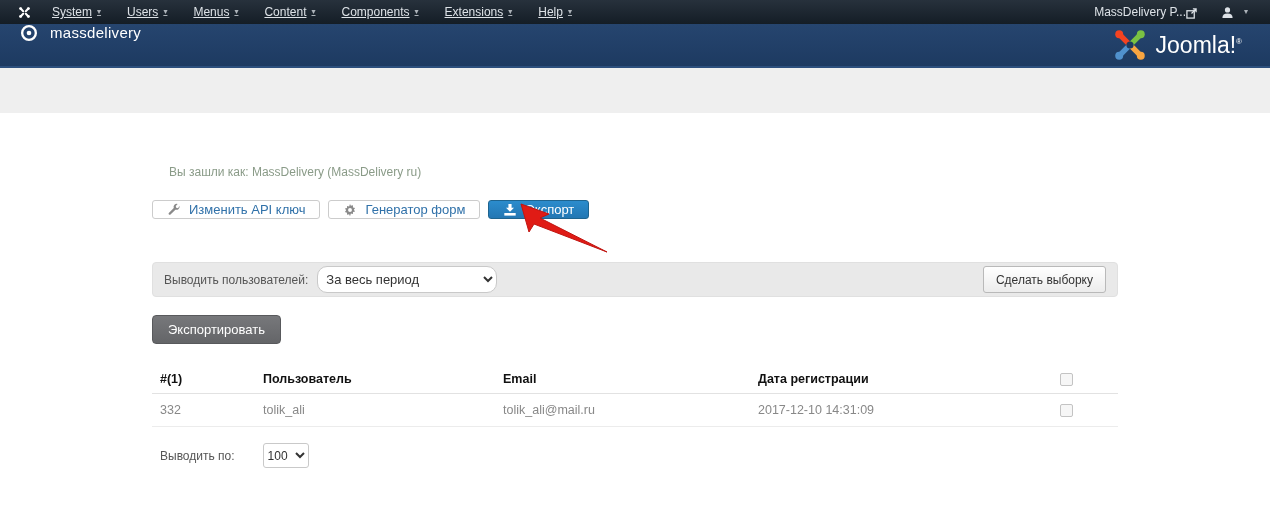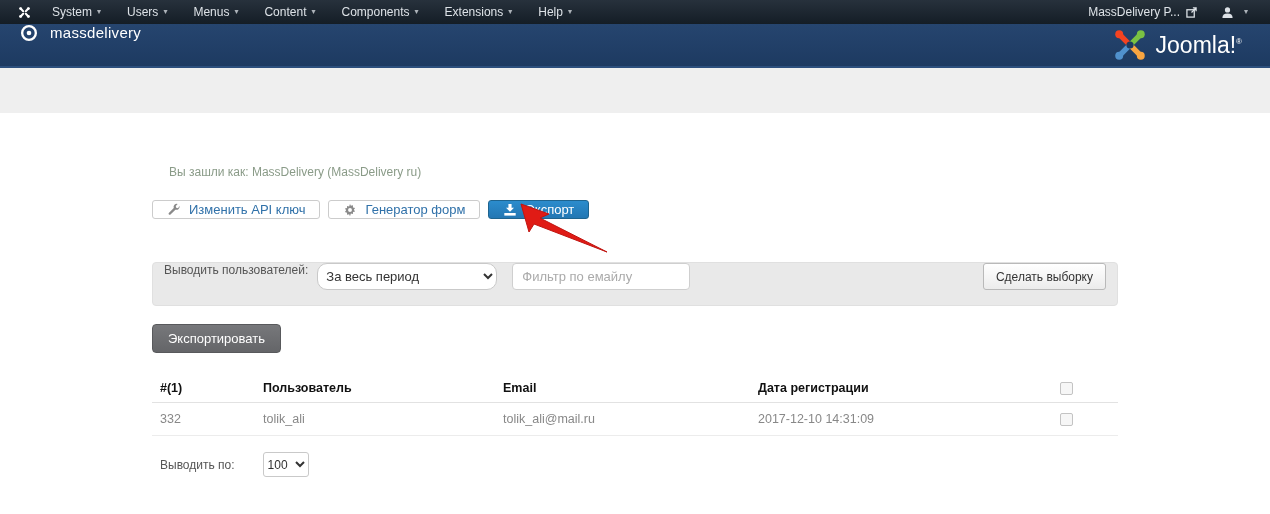--- a/index.html
+++ b/index.html
@@ -12,24 +12,24 @@
   }
 
   
   .topbar {
     height:24px; display:flex; align-items:center;
     background:linear-gradient(#27313c,#141d26);
     color:#dde2e7; font-size:12px; padding:0 12px;
   }
   .topbar .jicon { display:flex; align-items:center; margin:0 8px 0 6px; }
   .menu { display:flex; align-items:center; }
-  .menu-item { display:flex; align-items:center; padding:0 13px; cursor:pointer; height:16px; }
+  .menu-item { display:flex; align-items:center; padding:0 13px; cursor:pointer; height:16px;text-decoration:underline; }
   .caret { font-size:8px; margin-left:5px; opacity:.75; line-height:1; }
   .topbar-right { margin-left:auto; display:flex; align-items:center; gap:6px; }
-  .site-link { display:flex; align-items:center; gap:6px; padding:0 8px; cursor:pointer; }
+  .site-link { display:flex; align-items:flex-end; padding:0 8px; cursor:pointer; }
   .user-menu { display:flex; align-items:center; gap:5px; padding:0 10px; cursor:pointer; }
 
   
   .titlebar {
     height:44px; display:flex; 
     background:linear-gradient(#26456f,#1d3a61);
     border-bottom:2px solid #2c4f7d;
     color:#fff; padding:0 20px;
   }
   .titlebar .bullseye { margin-right:12px; display:flex; }
@@ -54,21 +54,21 @@
   }
   .btn .gicon { color:#8a8a8a; display:flex; }
   .btn-primary {
     background:linear-gradient(#2b8ccd,#2377b3); border-color:#1e648f; color:#fff;
   }
   .btn-primary .gicon { color:#fff; }
 
   .red-arrow { position:absolute; left:366px; top:2px; pointer-events:none; }
 
   .filter-bar {
-    margin-top:33px; height:44px; display:flex; 
+    margin-top:33px; height:35px; display:flex; align-items:center;
     background:#e9e9e9; border:1px solid #e0e0e0; border-radius:4px;
     padding:0 11px;
   }
   .filter-label { font-size:12px; color:#555; margin-right:9px; white-space:nowrap; }
   .filter-select {
     width:180px; height:27px; font-size:13px; color:#333;
     border:1px solid #c9c9c9; border-radius:10px; background:#fff;
     font-family:"Liberation Sans",sans-serif; padding:0 4px;
   }
   .filter-input {
@@ -238,21 +238,20 @@
     <svg class="red-arrow" width="92" height="52" viewBox="0 0 92 52">
       <polygon points="3,2 31,12 22,16 89,50 16,22 11,30" fill="#e01b15" stroke="#c01511" stroke-width="1"></polygon>
     </svg>
   </div>
 
   <div class="filter-bar">
     <span class="filter-label">Выводить пользователей:</span>
     <select class="filter-select">
       <option>За весь период</option>
     </select>
-    <input class="filter-input" type="text" placeholder="Фильтр по емайлу" style="">
     <span class="filter-spacer"></span>
     <button class="btn-select">Сделать выборку</button>
   </div>
 
   <button class="btn-export-big">Экспортировать</button>
 
   <div class="users-table">
     <div class="trow head">
         <div class="tcell">#(1)</div>
         <div class="tcell">Пользователь</div>

